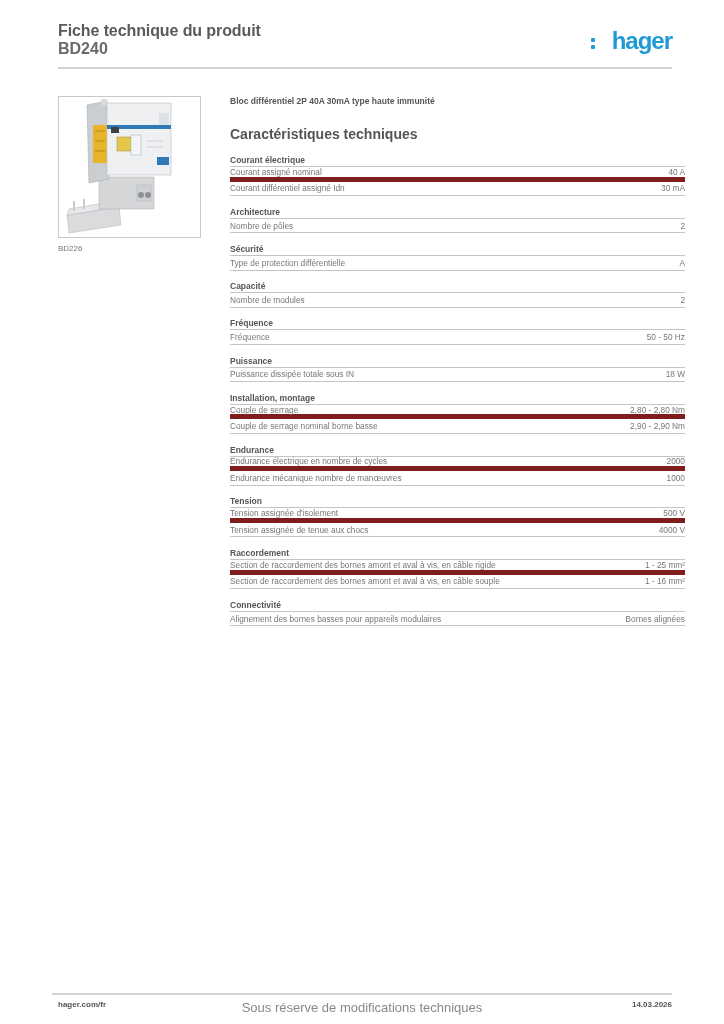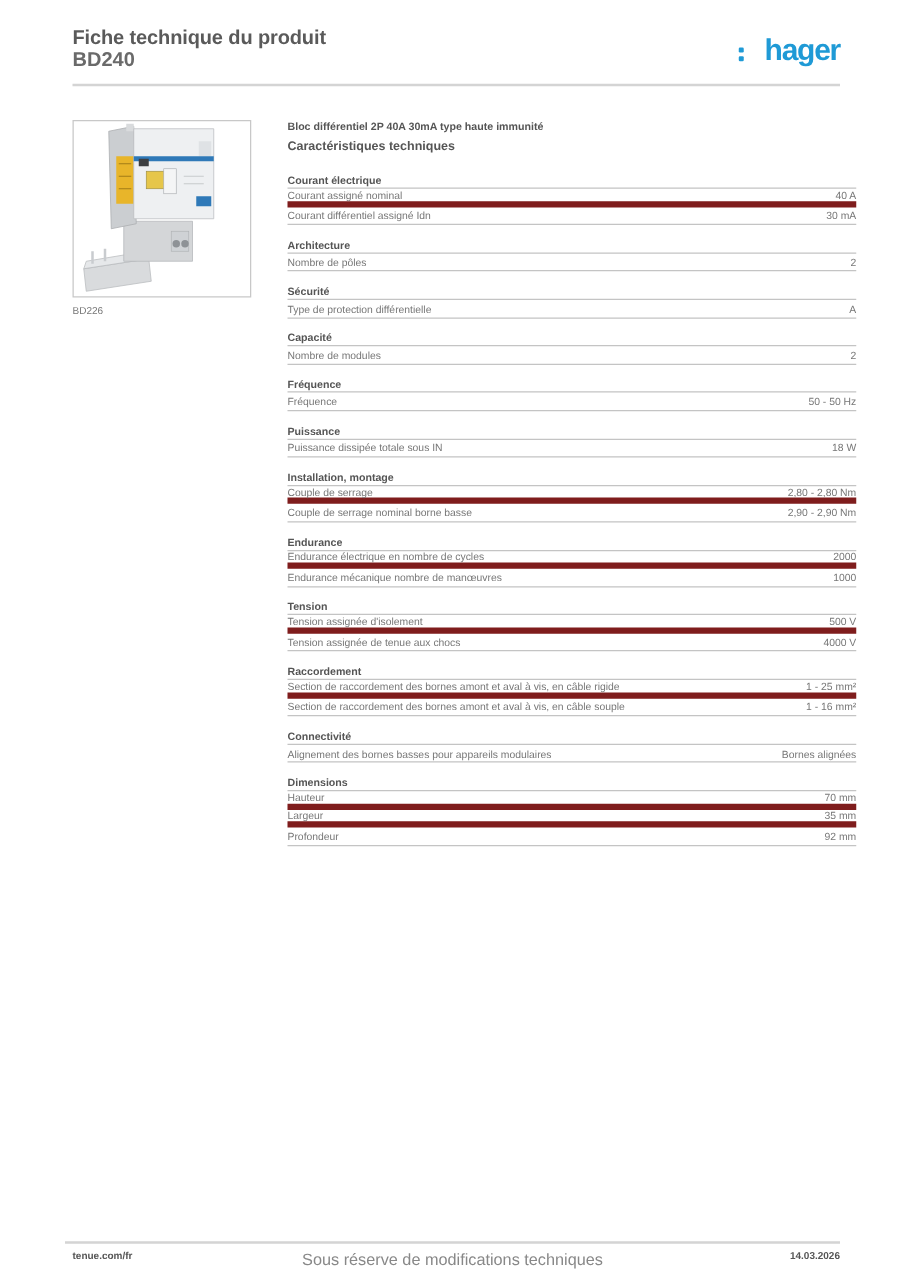--- a/index.html
+++ b/index.html
@@ -46,22 +46,22 @@
     }
 
     .content {
       position: absolute; left: 230px; top: 95px; width: 455px;
     }
     .product-name {
       font-size: 8.5px; font-weight: bold; color: #555;
       height: 12px; line-height: 12px;
     }
     .specs-title {
-      margin-top: 5px;
-      font-size: 10px; font-weight: bold; color: #555;
+      margin-top: 21px;
+      font-size: 14px; font-weight: bold; color: #555;
       height: 12px; line-height: 12px;
     }
     .sections { margin-top: 14px; }
     .section { margin-bottom: 9.6px; }
     .section-title {
       font-size: 8.5px; font-weight: bold; color: #555;
       height: 13px; line-height: 12px;
       border-bottom: 1.5px solid #c4c4c4;
     }
     .spec-row {
@@ -234,35 +234,20 @@
           <span class="spec-value">1 - 16 mm²</span>
         </div>
       </div>
       <div class="section">
         <div class="section-title">Connectivité</div>
         <div class="spec-row">
           <span class="spec-label">Alignement des bornes basses pour appareils modulaires</span>
           <span class="spec-value">Bornes alignées</span>
         </div>
       </div>
-      <div class="section">
-        <div class="section-title">Dimensions</div>
-        <div class="spec-row">
-          <span class="spec-label">Hauteur</span>
-          <span class="spec-value">70 mm</span>
-        </div>
-        <div class="spec-row">
-          <span class="spec-label">Largeur</span>
-          <span class="spec-value">35 mm</span>
-        </div>
-        <div class="spec-row">
-          <span class="spec-label">Profondeur</span>
-          <span class="spec-value">92 mm</span>
-        </div>
-      </div>
     </div>
 </div>
 
 <div class="footer">
-  <div class="footer-link">tenue.com/fr</div>
+  <div class="footer-link">hager.com/fr</div>
   <div class="footer-note">Sous réserve de modifications techniques</div>
   <div class="footer-date">14.03.2026</div>
 </div>
 
 </body></html>

